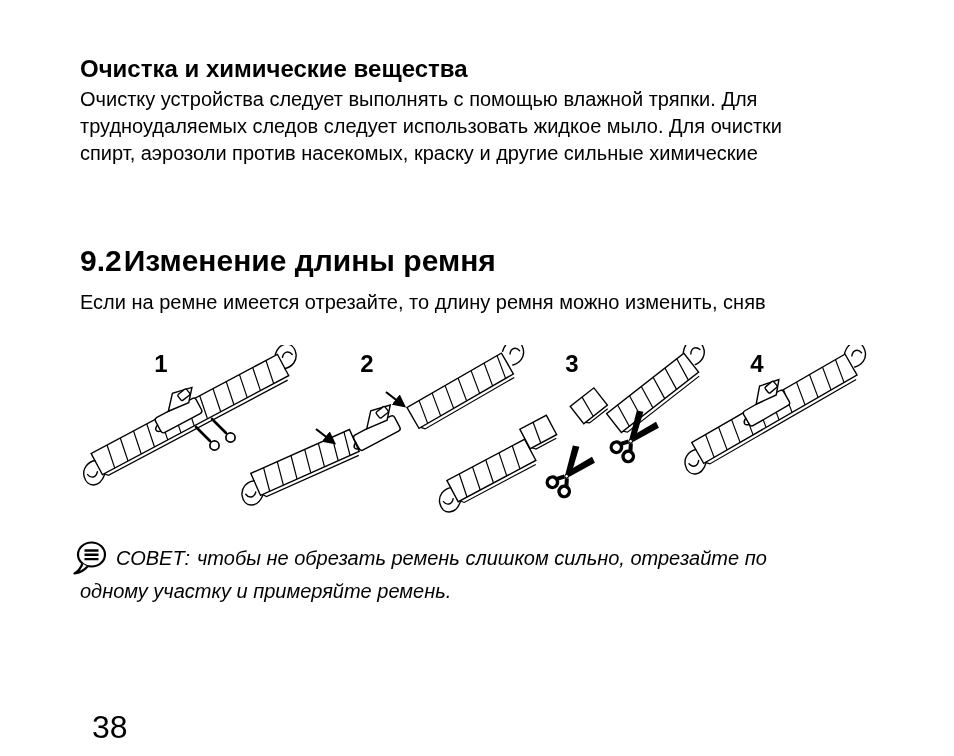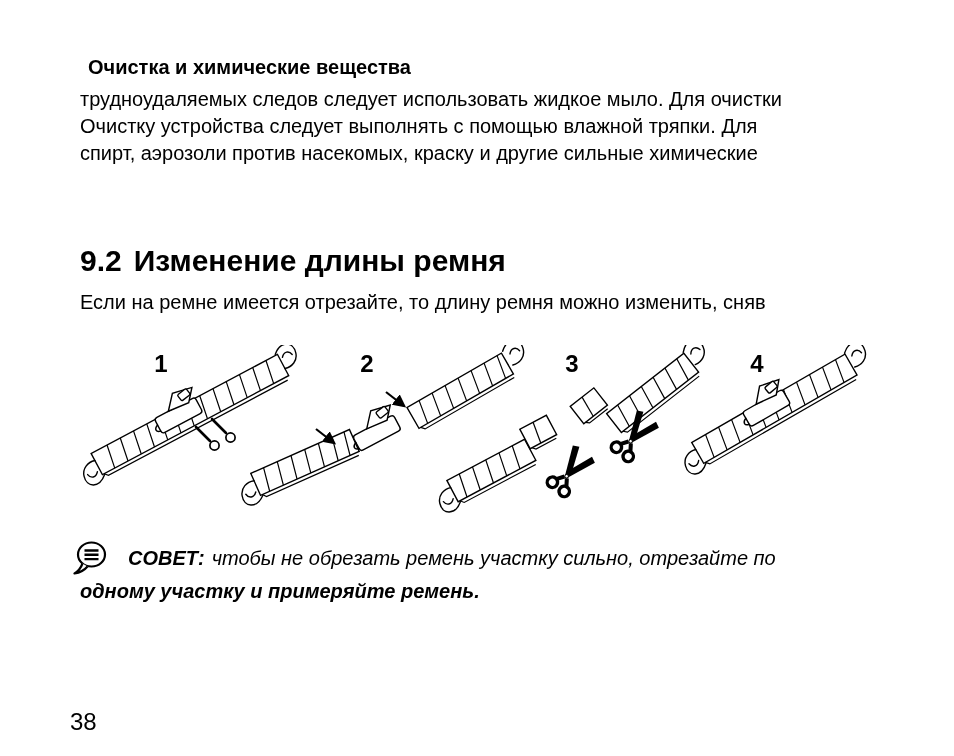--- a/index.html
+++ b/index.html
@@ -2,49 +2,49 @@
 <html><head>
 <meta charset="utf-8">
 <style>
   html,body{margin:0;padding:0;}
   body{
     width:954px;height:756px;position:relative;overflow:hidden;
     background:#ffffff;color:#000000;
     font-family:"Liberation Sans","DejaVu Sans",sans-serif;
   }
   .abs{position:absolute;}
-  .h3{left:80px;top:55px;font-size:20px;font-weight:bold;line-height:1.2;white-space:nowrap;margin-left:8px;}
+  .h3{left:80px;top:55px;font-size:24px;font-weight:bold;line-height:1.2;white-space:nowrap;}
   .para{left:80px;font-size:20px;line-height:27px;}
   .para div{white-space:nowrap;}
   #para-cleaning{top:86px;}
   .h2{left:80px;top:243px;font-size:30px;font-weight:bold;line-height:1.2;white-space:nowrap;}
-  .h2 .secnum{margin-right:12px;}
+  .h2 .secnum{margin-right:2px;}
   #para-strap{top:289px;}
   #figure{left:0;top:345px;}
   .tip{left:73px;top:540px;font-size:20px;font-style:italic;line-height:30px;width:830px;}
   .tip-line1{display:flex;align-items:center;}
   .tip-icon{flex:0 0 auto;margin-right:7px;}
-  .tip-label{font-weight:bold;margin-right:7px;margin-left:12px;}
-  .tip-line2{padding-left:7px;white-space:nowrap;font-weight:bold;}
-  .pagenum{left:70px;top:708px;font-size:24px;line-height:1.2;}
+  .tip-label{font-weight:normal;margin-right:7px;}
+  .tip-line2{padding-left:7px;white-space:nowrap;}
+  .pagenum{left:92px;top:708px;font-size:32px;line-height:1.2;}
   
   svg .wh{fill:#ffffff;stroke:#000000;stroke-width:1.4;}
   svg .ln{fill:none;stroke:#000000;stroke-width:1.4;stroke-linecap:round;}
   svg .thin{fill:none;stroke:#000000;stroke-width:1.2;}
   svg .fb{fill:#000000;stroke:none;}
   svg text.step{font-family:"Liberation Sans","DejaVu Sans",sans-serif;font-size:24px;font-weight:bold;fill:#000;text-anchor:middle;}
 </style>
 </head>
 <body>
 
 <div class="abs h3">Очистка и химические вещества</div>
 
 <div class="abs para" id="para-cleaning">
+  <div>Очистку устройства следует выполнять с помощью влажной тряпки. Для</div>
   <div>трудноудаляемых следов следует использовать жидкое мыло. Для очистки</div>
-  <div>Очистку устройства следует выполнять с помощью влажной тряпки. Для</div>
   <div>спирт, аэрозоли против насекомых, краску и другие сильные химические</div>
 </div>
 
 <div class="abs h2">
   <span class="secnum">9.2</span><span>Изменение длины ремня</span>
 </div>
 
 <div class="abs para" id="para-strap">
   <div>Если на ремне имеется отрезайте, то длину ремня можно изменить, сняв</div>
 </div>
@@ -154,18 +154,18 @@
   </g>
 </svg>
 
 <div class="abs tip">
   <div class="tip-line1">
     <svg class="tip-icon" width="36" height="36" viewBox="0 0 36 36" xmlns="http://www.w3.org/2000/svg">
       <ellipse cx="18.5" cy="14.5" rx="13.5" ry="12" fill="#fff" stroke="#000" stroke-width="2.2"></ellipse>
       <path d="M9.5,23.5 C7.5,29 5,31.5 1.5,33.5 C8,32.5 12,29.5 14.5,26.5" fill="#fff" stroke="#000" stroke-width="2.2" stroke-linejoin="round"></path>
       <path d="M11.5,10.5 L25.5,10.5 M11.5,14.8 L25.5,14.8 M11.5,19.1 L25.5,19.1" stroke="#000" stroke-width="2.4"></path>
     </svg>
-    <span><b class="tip-label">СОВЕТ:</b><span>чтобы не обрезать ремень участку сильно, отрезайте по</span></span>
+    <span><b class="tip-label">СОВЕТ:</b><span>чтобы не обрезать ремень слишком сильно, отрезайте по</span></span>
   </div>
   <div class="tip-line2">одному участку и примеряйте ремень.</div>
 </div>
 
 <div class="abs pagenum">38</div>
 
 </body></html>

